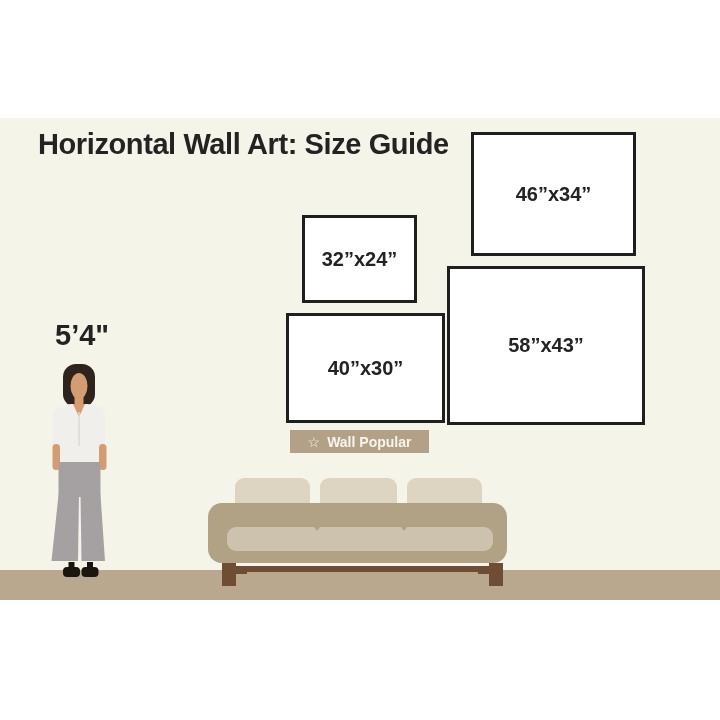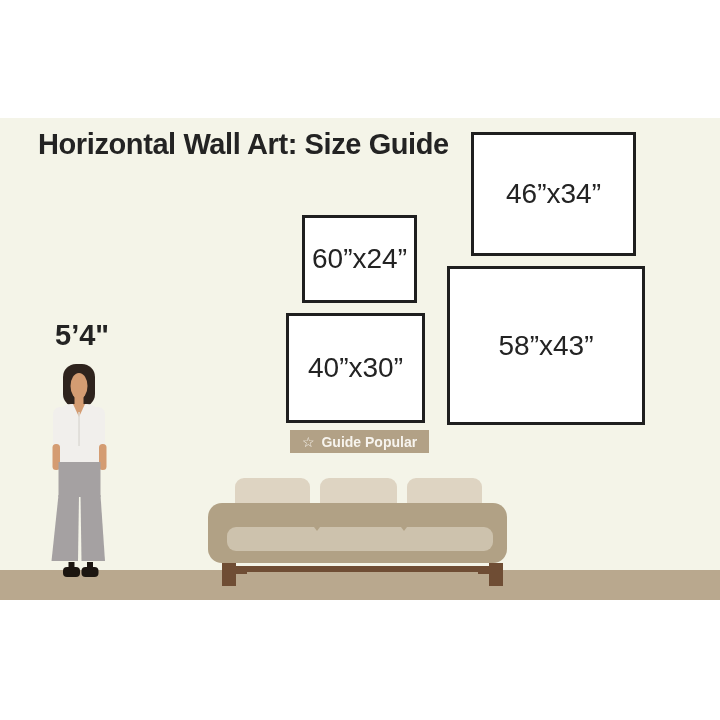--- a/index.html
+++ b/index.html
@@ -18,24 +18,24 @@
   .height-label{
     position:absolute;left:55px;top:319px;
     font-size:29px;font-weight:700;color:var(--text,#232323);
   }
   .frame{
     position:absolute;background:var(--frame_fill,#fff);
     border:3px solid var(--frame_border,#1f1f1f);
     display:flex;align-items:center;justify-content:center;
     box-sizing:border-box;
   }
-  .frame-label{font-size:28px;font-weight:400;color:var(--text,#232323);}
+  .frame-label{font-size:20px;font-weight:700;color:var(--text,#232323);}
   .frame-24{left:182px;top:356px;width:88px;height:67px;}
   .frame-32{left:302px;top:215px;width:115px;height:88px;}
-  .frame-40{left:286px;top:313px;width:139px;height:110px;}
+  .frame-40{left:286px;top:313px;width:159px;height:110px;}
   .frame-46{left:471px;top:132px;width:165px;height:124px;}
   .frame-58{left:447px;top:266px;width:198px;height:159px;}
   .badge{
     position:absolute;left:290px;top:430px;width:139px;height:23px;
     background:var(--badge_bg,#b2a186);color:var(--badge_text,#f7f4ee);
     display:flex;align-items:center;justify-content:center;gap:7px;
     font-size:14px;font-weight:700;
   }
   .badge .star{font-size:14px;font-weight:400;line-height:1;}
   .couch-svg{position:absolute;left:200px;top:470px;}
@@ -87,35 +87,35 @@
     <polygon class="fill-pants" points="58.5,495 79,495 78,561 51.5,561"></polygon>
     <polygon class="fill-pants" points="80.5,495 100.5,495 105,561 81.5,561"></polygon>
 
     <rect class="fill-shoes" x="68.5" y="562" width="6" height="7"></rect>
     <rect class="fill-shoes" x="87" y="562" width="6" height="7"></rect>
     <rect class="fill-shoes" x="63" y="567" width="17" height="10" rx="4"></rect>
     <rect class="fill-shoes" x="81.5" y="567" width="17" height="10" rx="4"></rect>
   </svg>
 
   <div class="frame frame-32">
-    <span class="frame-label">60”x24”</span>
+    <span class="frame-label">32”x24”</span>
   </div>
   <div class="frame frame-40">
     <span class="frame-label">40”x30”</span>
   </div>
   <div class="frame frame-46">
     <span class="frame-label">46”x34”</span>
   </div>
   <div class="frame frame-58">
     <span class="frame-label">58”x43”</span>
   </div>
 
   <div class="badge">
     <span class="star">☆</span>
-    <span>Guide Popular</span>
+    <span>Wall Popular</span>
   </div>
 
   <svg class="couch-svg" width="315" height="120" viewBox="200 470 315 120" xmlns="http://www.w3.org/2000/svg">
 
     <rect class="fill-back" x="235" y="478" width="75" height="52" rx="9"></rect>
     <rect class="fill-back" x="320" y="478" width="77" height="52" rx="9"></rect>
     <rect class="fill-back" x="407" y="478" width="75" height="52" rx="9"></rect>
 
     <rect class="fill-body" x="208" y="503" width="299" height="60" rx="14"></rect>
 

